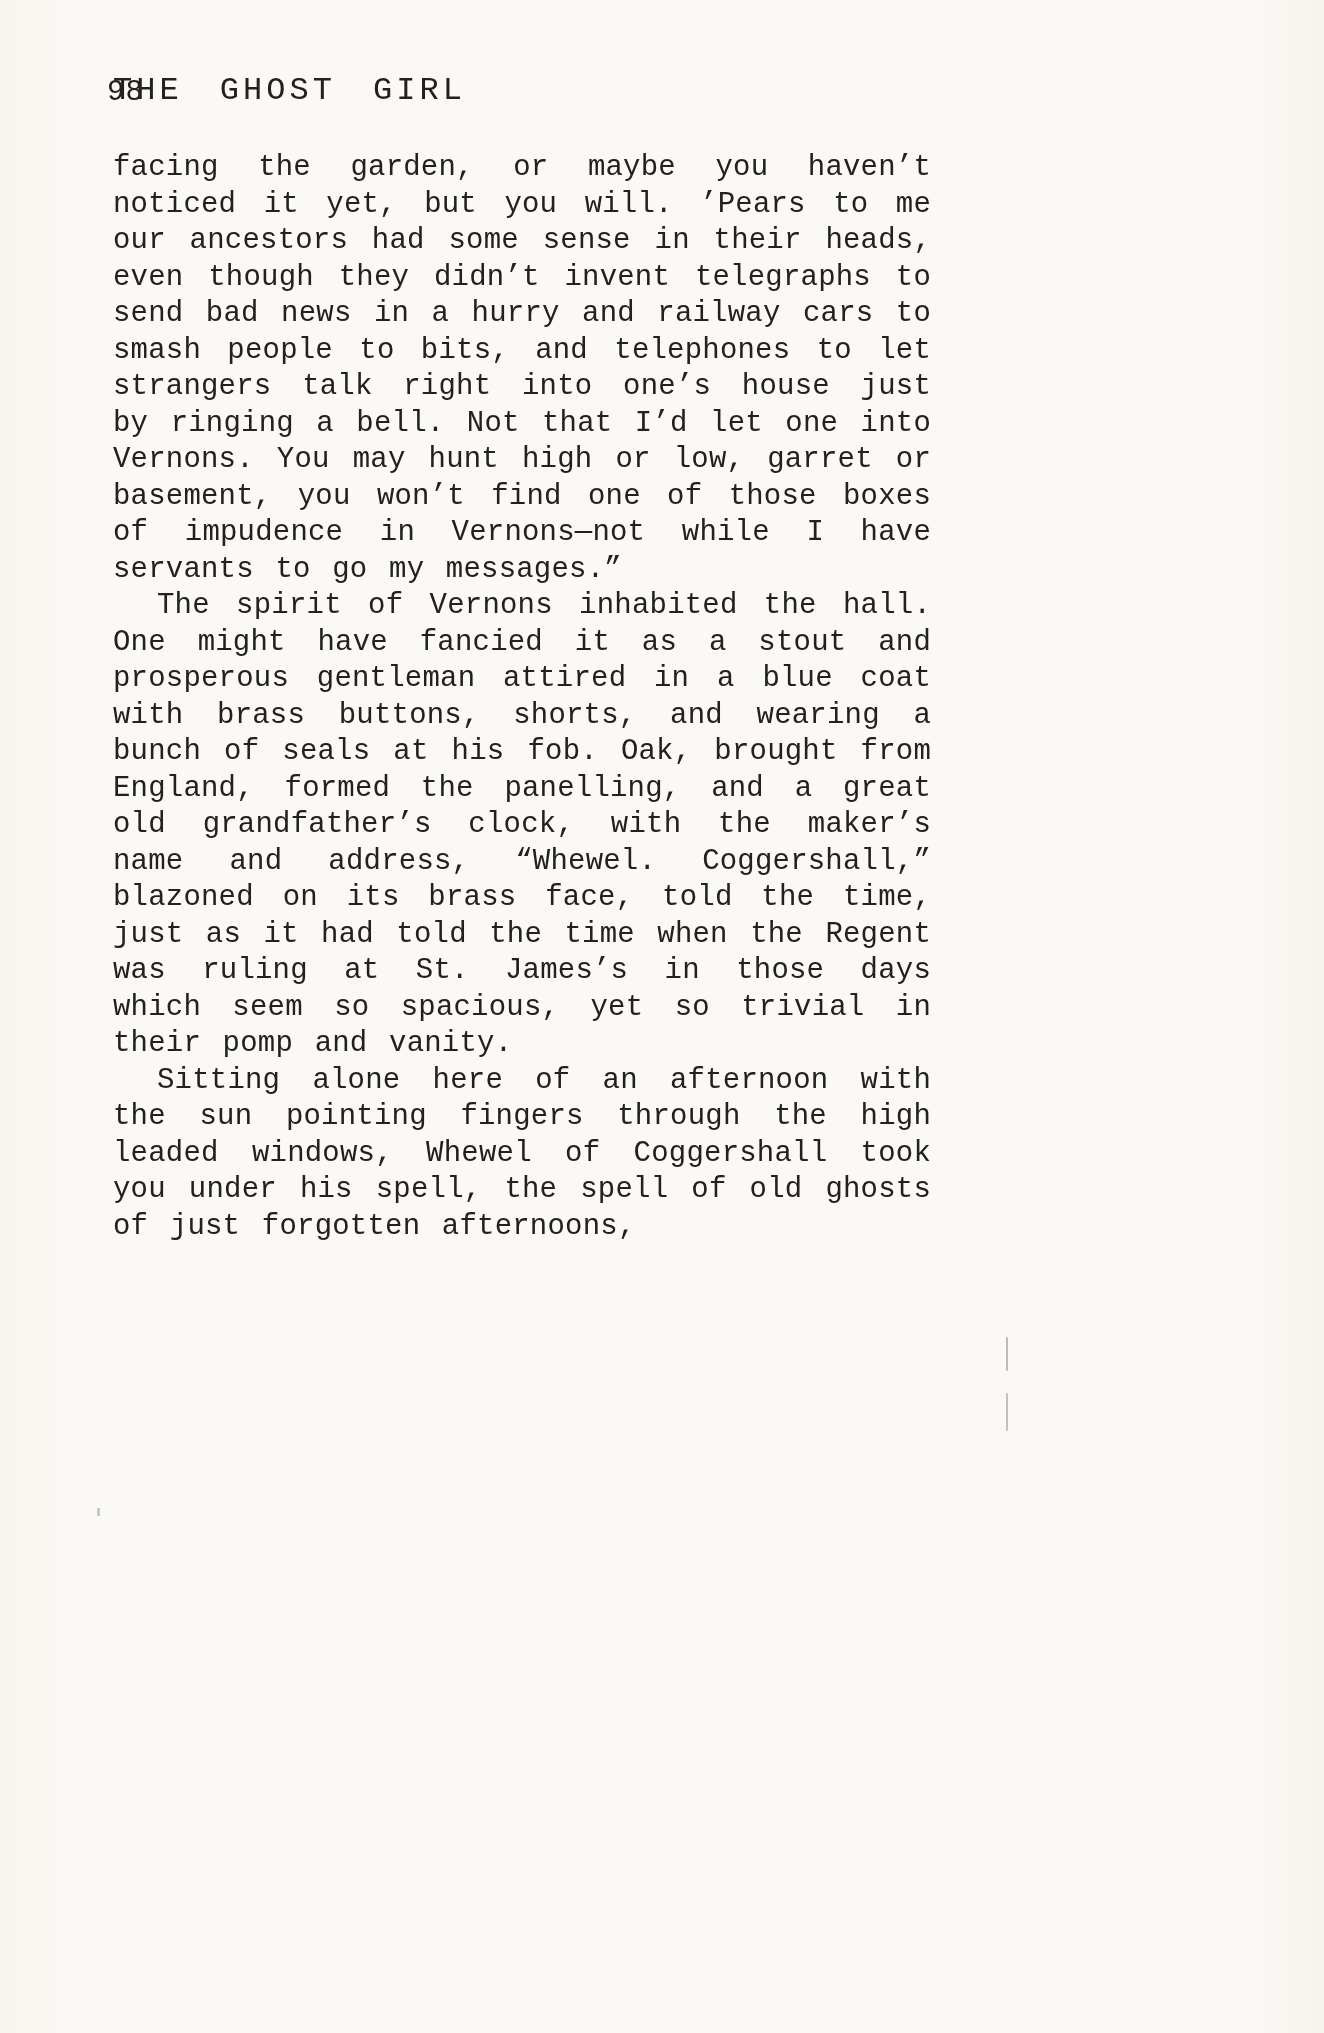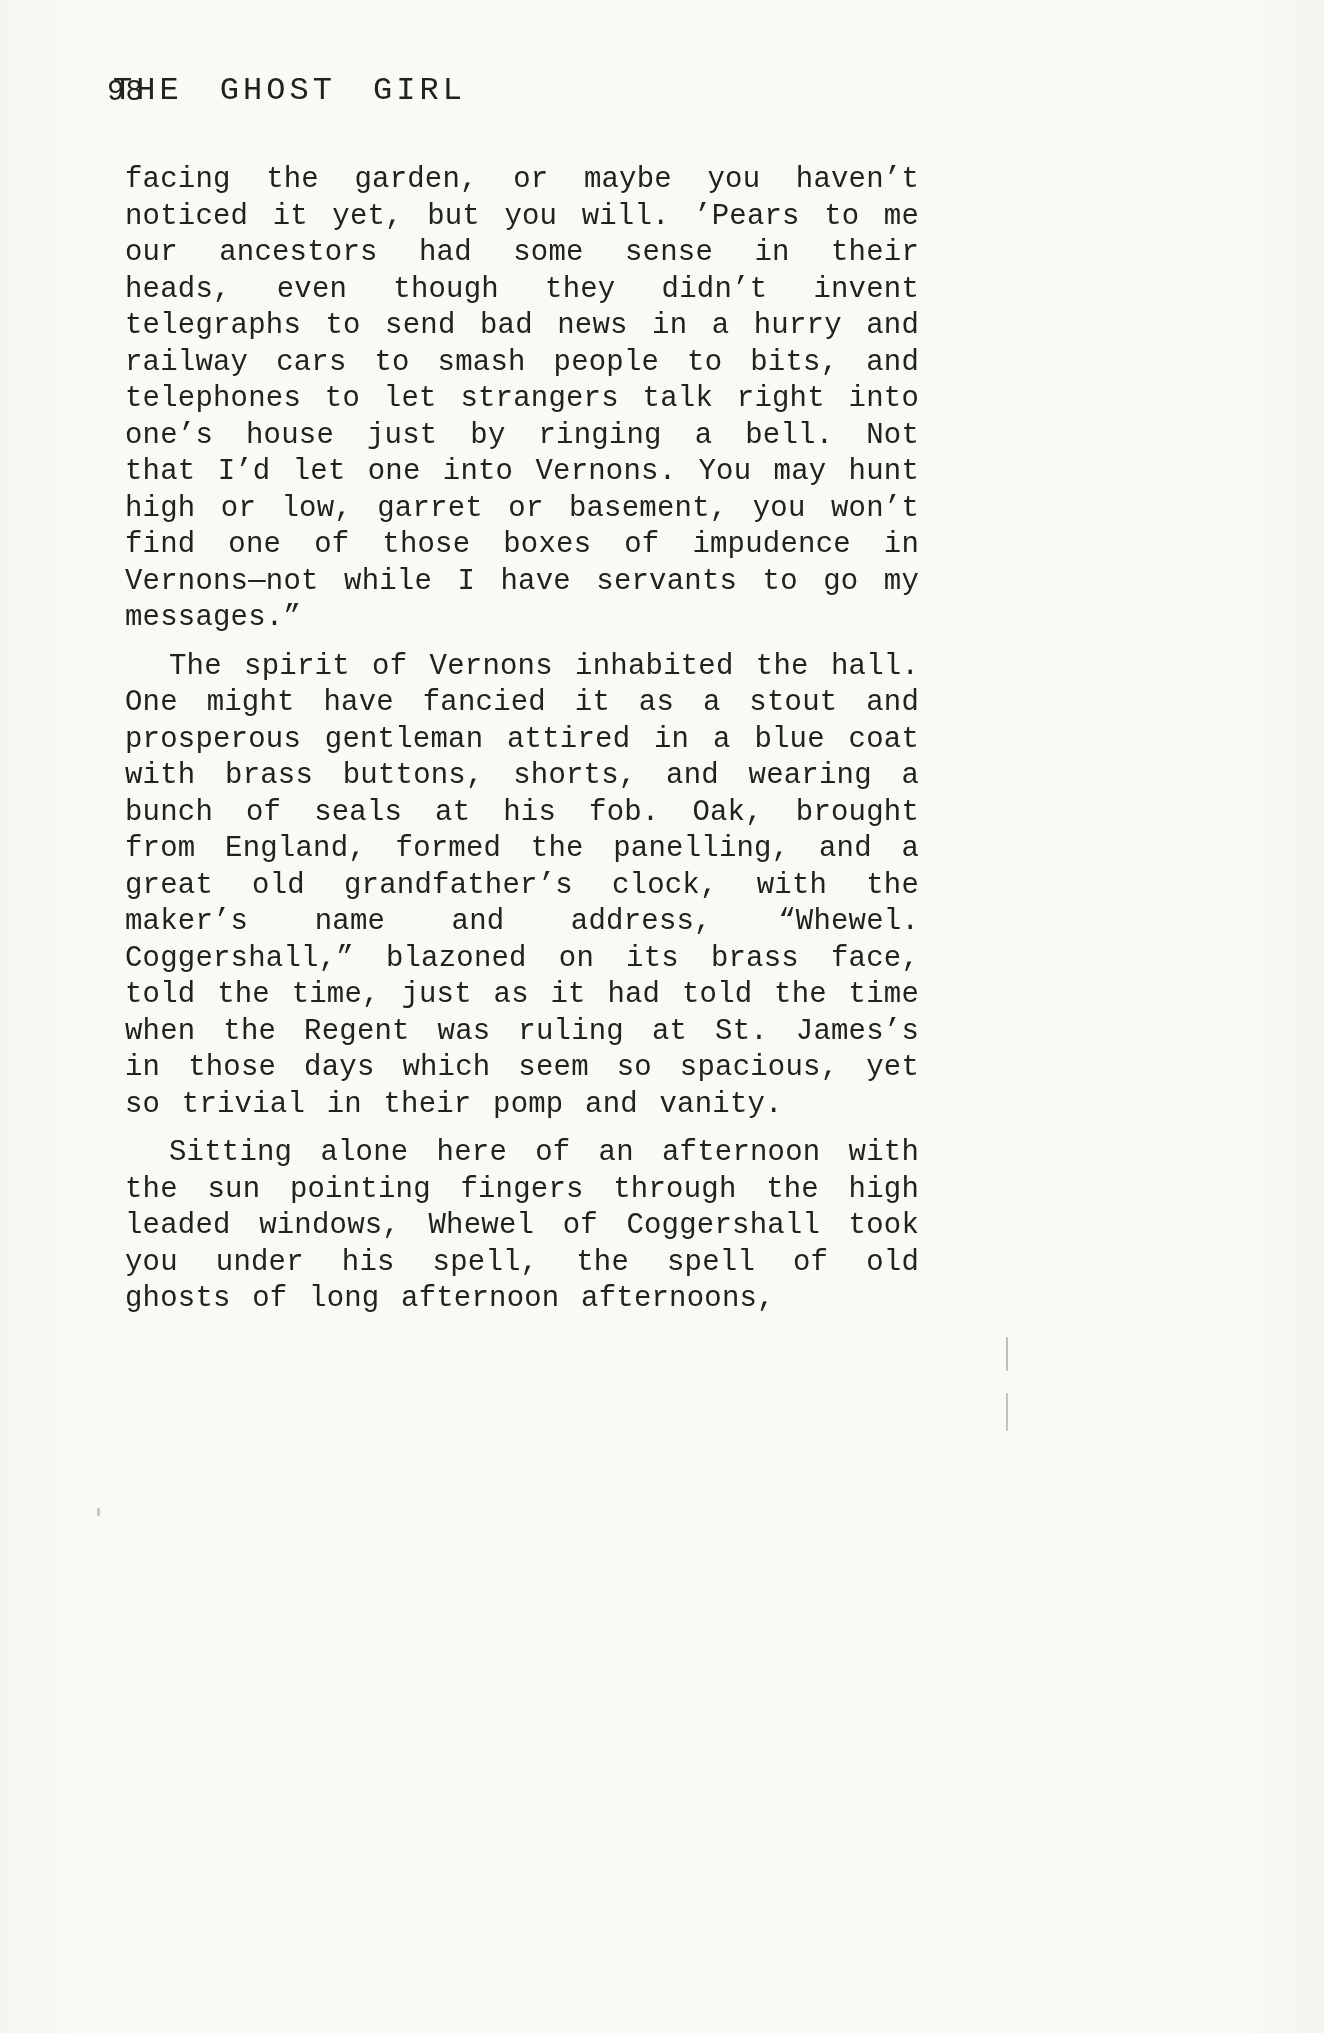--- a/index.html
+++ b/index.html
@@ -45,21 +45,21 @@
     top: 150px;
     left: 113px;
     width: 818px;
     font-size: 29px;
     line-height: 36.5px;
     text-align: justify;
     letter-spacing: 0.2px;
     word-spacing: 4px;
   }
   .text-block p {
-    margin: 12px;
+    margin: 0;
     padding: 0;
   }
   .text-block p.indent {
     text-indent: 44px;
   }
   .scan-mark {
     position: absolute;
     background: #8a8a86;
     border-radius: 1px;
   }
@@ -73,20 +73,20 @@
 <div class="page">
 
   <header class="running-head">
     <span class="page-num">98</span>
     <span class="head-title">THE GHOST GIRL</span>
   </header>
 
   <main class="text-block">
     <p>facing the garden, or maybe you haven’t noticed it yet, but you will.  ’Pears to me our ancestors had some sense in their heads, even though they didn’t invent telegraphs to send bad news in a hurry and railway cars to smash people to bits, and telephones to let strangers talk right into one’s house just by ringing a bell.  Not that I’d let one into Vernons. You may hunt high or low, garret or basement, you won’t find one of those boxes of impudence in Vernons—not while I have servants to go my messages.”</p>
     <p class="indent">The spirit of Vernons inhabited the hall.  One might have fancied it as a stout and prosperous gentleman attired in a blue coat with brass buttons, shorts, and wearing a bunch of seals at his fob. Oak, brought from England, formed the panelling, and a great old grandfather’s clock, with the maker’s name and address, “Whewel. Coggershall,” blazoned on its brass face, told the time, just as it had told the time when the Regent was ruling at St. James’s in those days which seem so spacious, yet so trivial in their pomp and vanity.</p>
-    <p class="indent">Sitting alone here of an afternoon with the sun pointing fingers through the high leaded windows, Whewel of Coggershall took you under his spell, the spell of old ghosts of long afternoon afternoons,</p>
+    <p class="indent">Sitting alone here of an afternoon with the sun pointing fingers through the high leaded windows, Whewel of Coggershall took you under his spell, the spell of old ghosts of just forgotten afternoons,</p>
   </main>
 
   <div class="scan-mark mark-1"></div>
   <div class="scan-mark mark-2"></div>
   <div class="scan-mark mark-3"></div>
 
 </div>
 
 </body></html>

